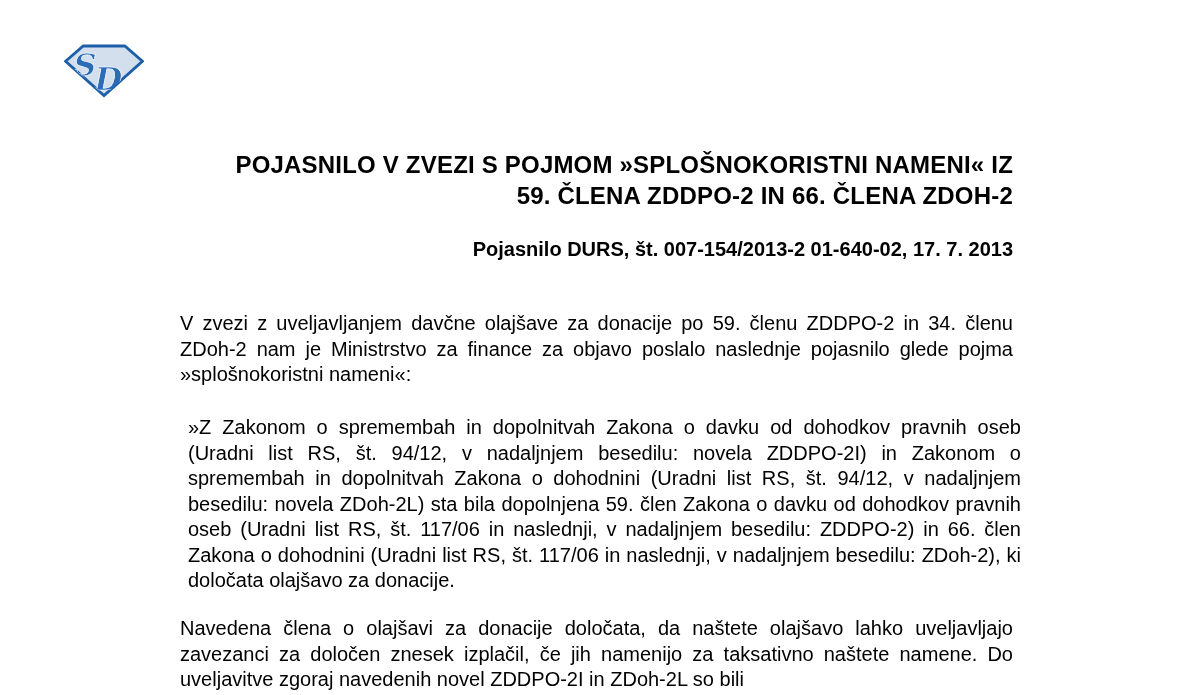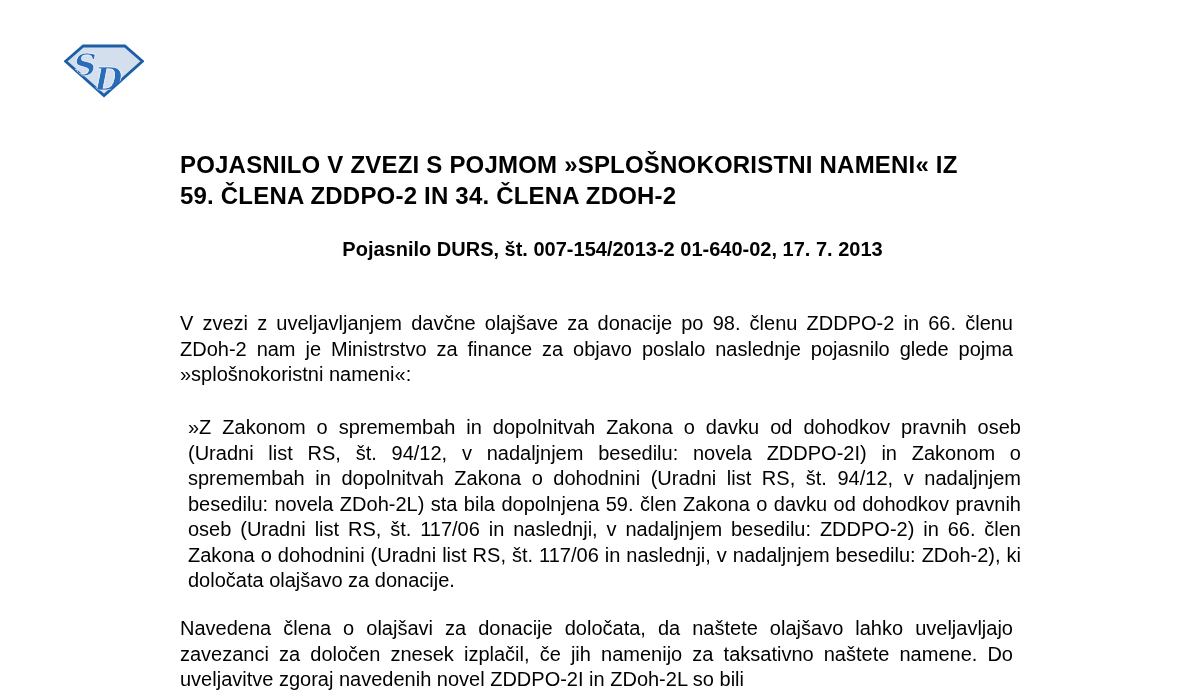--- a/index.html
+++ b/index.html
@@ -24,32 +24,31 @@
     height: 58px;
   }
   .doc-title {
     position: absolute;
     left: 180px;
     top: 149px;
     width: 833px;
     font-size: 24px;
     line-height: 31px;
     font-weight: bold;
-    text-align: left;
+    text-align: right;
     letter-spacing: 0.2px;
   }
   .doc-ref {
     position: absolute;
     left: 180px;
     top: 238px;
     width: 833px;
     font-size: 20px;
     font-weight: bold;
-    text-align: center;
-    margin-left: 16px;
+    text-align: right;
   }
   .para {
     position: absolute;
     left: 180px;
     width: 833px;
     margin: 0;
     font-size: 20px;
     line-height: 25.5px;
     text-align: justify;
   }
@@ -72,22 +71,22 @@
       <path d="M2,24 L24,5 L76,5 L98,24 L50,67 Z" fill="#d4dfee" stroke="#1d5fa7" stroke-width="3.5" stroke-linejoin="miter"></path>
       <g clip-path="url(#shieldClip)" font-family="DejaVu Serif, serif" font-style="italic" font-weight="bold" fill="#2a6cb8" stroke="#ffffff" stroke-width="0.8">
         <text x="12" y="42" font-size="40">S</text>
         <text x="38" y="60" font-size="40">D</text>
       </g>
     </svg>
   </div>
 
   <div class="doc-title">
     <div>POJASNILO V ZVEZI S POJMOM »SPLOŠNOKORISTNI NAMENI« IZ</div>
-    <div>59. ČLENA ZDDPO-2 IN 34. ČLENA ZDOH-2</div>
+    <div>59. ČLENA ZDDPO-2 IN 66. ČLENA ZDOH-2</div>
   </div>
 
   <div class="doc-ref">Pojasnilo DURS, št. 007-154/2013-2 01-640-02, 17. 7. 2013</div>
 
-  <p class="para para-1">V zvezi z uveljavljanjem davčne olajšave za donacije po 98. členu ZDDPO-2 in 66. členu ZDoh-2 nam je Ministrstvo za finance za objavo poslalo naslednje pojasnilo glede pojma »splošnokoristni nameni«:</p>
+  <p class="para para-1">V zvezi z uveljavljanjem davčne olajšave za donacije po 59. členu ZDDPO-2 in 34. členu ZDoh-2 nam je Ministrstvo za finance za objavo poslalo naslednje pojasnilo glede pojma »splošnokoristni nameni«:</p>
   <p class="para para-2">»Z Zakonom o spremembah in dopolnitvah Zakona o davku od dohodkov pravnih oseb (Uradni list RS, št. 94/12, v nadaljnjem besedilu: novela ZDDPO-2I) in Zakonom o spremembah in dopolnitvah Zakona o dohodnini (Uradni list RS, št. 94/12, v nadaljnjem besedilu: novela ZDoh-2L) sta bila dopolnjena 59. člen Zakona o davku od dohodkov pravnih oseb (Uradni list RS, št. 117/06 in naslednji, v nadaljnjem besedilu: ZDDPO-2) in 66. člen Zakona o dohodnini (Uradni list RS, št. 117/06 in naslednji, v nadaljnjem besedilu: ZDoh-2), ki določata olajšavo za donacije.</p>
   <p class="para para-3">Navedena člena o olajšavi za donacije določata, da naštete olajšavo lahko uveljavljajo zavezanci za določen znesek izplačil, če jih namenijo za taksativno naštete namene. Do uveljavitve zgoraj navedenih novel ZDDPO-2I in ZDoh-2L so bili</p>
 
 </div>
 
 </body></html>

